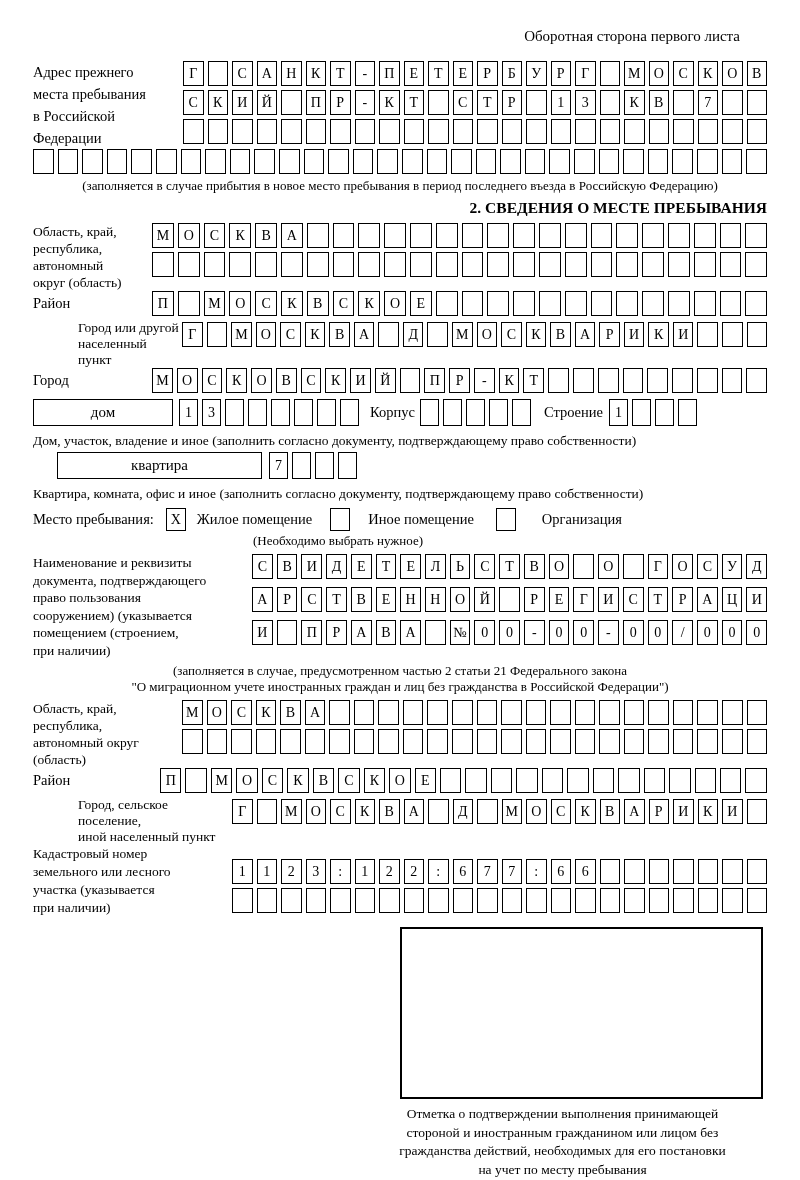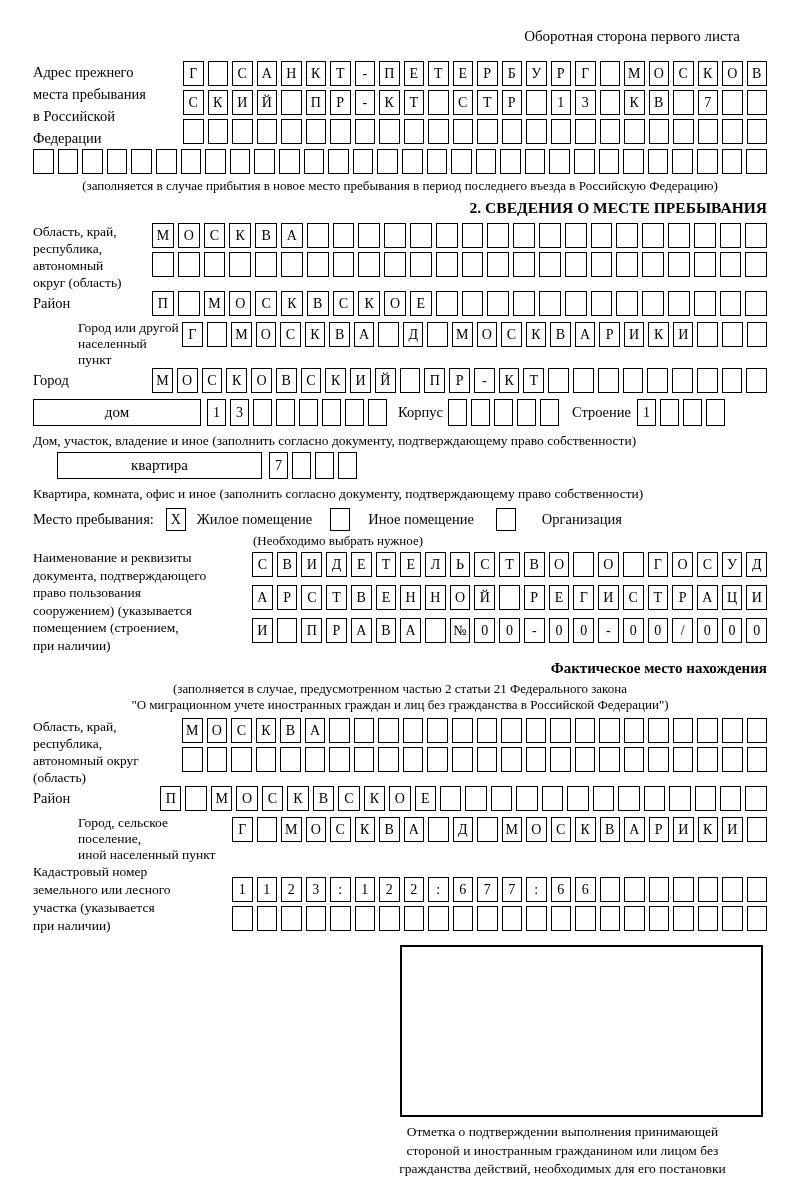--- a/index.html
+++ b/index.html
@@ -319,21 +319,21 @@
           <span class="cbox"></span>
           <span class="cbox"></span>
           <span class="cbox"></span>
           <span class="cbox"></span>
           <span class="cbox"></span>
         </div>
       </div>
   </div>
 
   <div style="display:flex;align-items:flex-start;margin-top:2px;">
-    <div class="bigbox" style="width:168px;">дом</div>
+    <div class="bigbox" style="width:140px;">дом</div>
     <div class="inline-cells fixedcells boxrow" style="margin-left:6px;height:27px;">
         <span class="cbox">1</span>
         <span class="cbox">3</span>
         <span class="cbox"></span>
         <span class="cbox"></span>
         <span class="cbox"></span>
         <span class="cbox"></span>
         <span class="cbox"></span>
         <span class="cbox"></span>
       </div>
@@ -372,21 +372,21 @@
     <span>Место пребывания:</span>
     <span class="ckbox" style="margin-left:12px;">X</span>
     <span style="margin-left:11px;">Жилое помещение</span>
     <span class="ckbox" style="margin-left:18px;"></span>
     <span style="margin-left:18px;">Иное помещение</span>
     <span class="ckbox" style="margin-left:22px;"></span>
     <span style="margin-left:26px;">Организация</span>
   </div>
   <div class="note center" style="width:610px;margin-top:2px;">(Необходимо выбрать нужное)</div>
 
-  <div class="frow" style="align-items:center;">
+  <div class="frow" style="margin-top:5px;">
     <div class="flabel lh175" style="width:219px;">
         <div>Наименование и реквизиты</div>
         <div>документа, подтверждающего</div>
         <div>право пользования</div>
         <div>сооружением) (указывается</div>
         <div>помещением (строением,</div>
         <div>при наличии)</div>
       </div>
     <div class="rows">
       <div class="boxrow g8">
@@ -454,21 +454,20 @@
           <span class="cbox">0</span>
           <span class="cbox">0</span>
           <span class="cbox">/</span>
           <span class="cbox">0</span>
           <span class="cbox">0</span>
           <span class="cbox">0</span>
         </div>
     </div>
   </div>
 
-  <div class="sect" style="margin-top:6px;font-size:15px;">Фактическое место нахождения</div>
   <div class="note center" style="margin-top:4px;">
       <div>(заполняется в случае, предусмотренном частью 2 статьи 21 Федерального закона</div>
       <div>"О миграционном учете иностранных граждан и лиц без гражданства в Российской Федерации")</div>
     </div>
 
   <div class="frow" style="margin-top:5px;">
     <div class="flabel lh17" style="width:149px;">
         <div>Область, край,</div>
         <div>республика,</div>
         <div>автономный округ</div>

